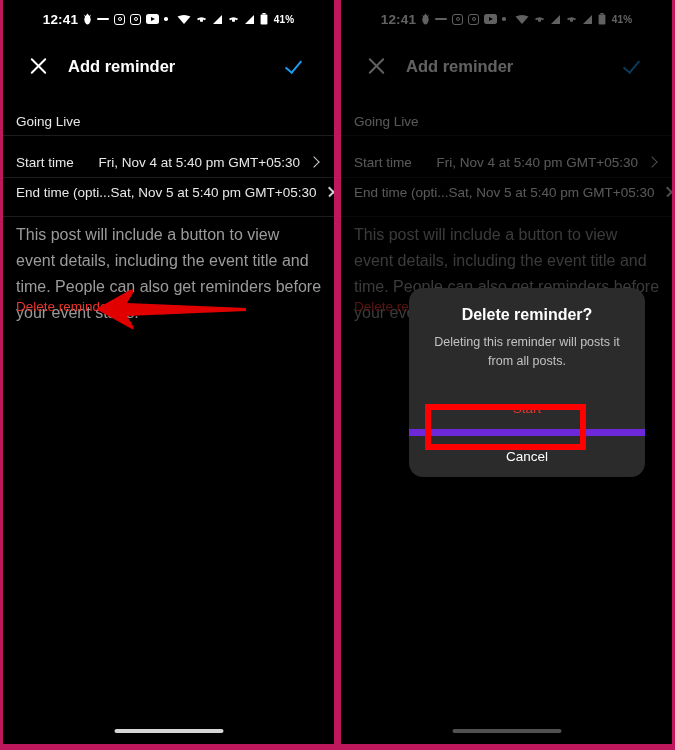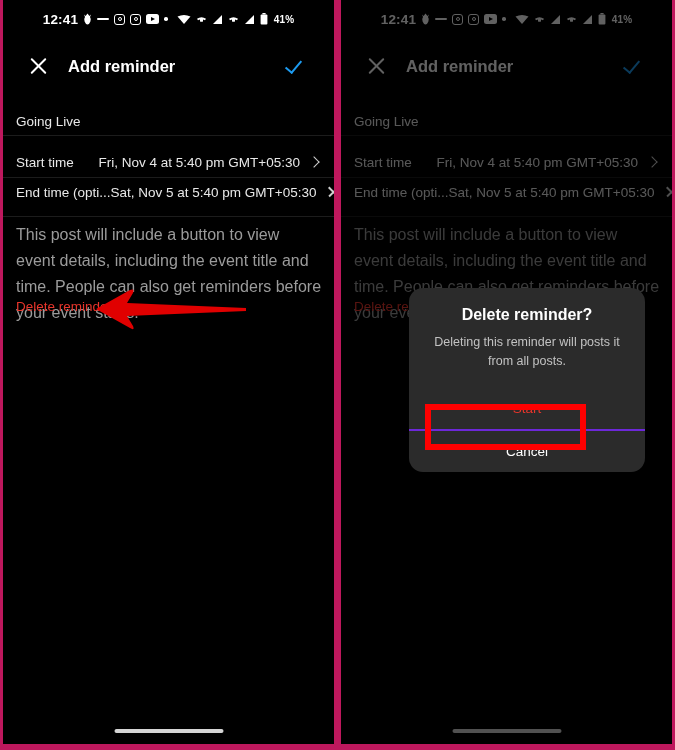--- a/index.html
+++ b/index.html
@@ -281,21 +281,21 @@
     text-align: center;
     font-size: 13.5px;
     padding: 13px 0;
     box-sizing: border-box;
     border: none;
     background: transparent;
     font-family: "Liberation Sans", sans-serif;
     cursor: pointer;
   }
   .dlg-btn-delete { color: #e8352b; }
-  .dlg-btn-cancel { color: #ffffff; border-top: 2px solid #6d28d9; }
+  .dlg-btn-cancel { color: #ffffff; border-top: 7px solid #6d28d9; }
 
   
   .anno-box {
     position: absolute;
     z-index: 20;
     left: 425px;
     top: 404px;
     width: 161px;
     height: 46px;
     border: 6px solid #ff0000;

